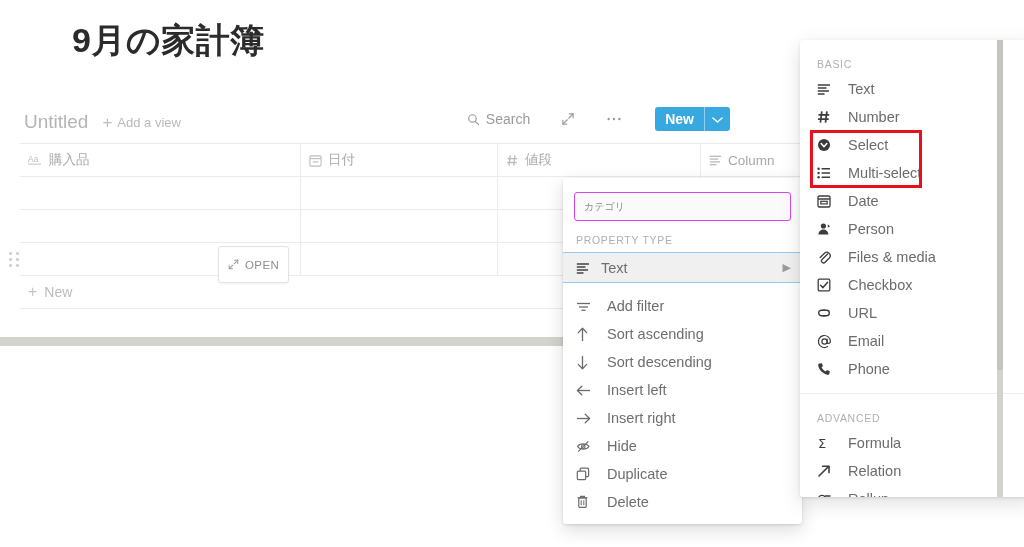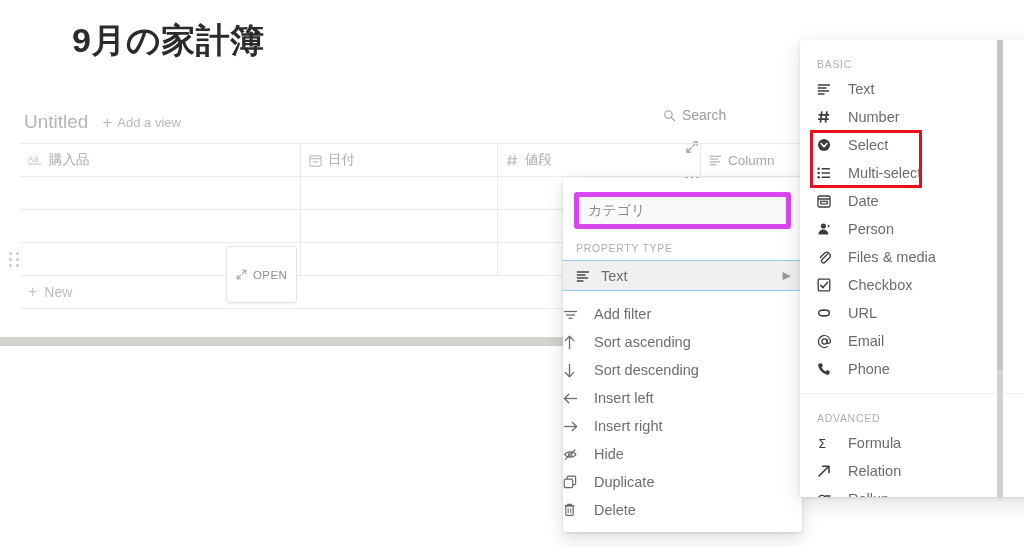--- a/index.html
+++ b/index.html
@@ -15,21 +15,21 @@
     font-size:34px;font-weight:bold;color:#2b2b2b;
     letter-spacing:.5px;line-height:1.2;margin-left:48px;
   }
   
   #view-bar{position:absolute;left:24px;top:108px;height:28px;display:flex;align-items:center;}
   #view-name{font-size:19px;color:#b5b5b5;font-weight:400;}
   #add-view{display:flex;align-items:center;margin-left:14px;color:#b9b9b9;font-size:13px;}
   #add-view .plus{font-size:17px;margin-right:5px;color:#bdbdbd;line-height:1;}
 
   
-  #toolbar-right{position:absolute;right:294px;top:107px;display:flex;align-items:center;gap:17px;flex-direction:column;}
+  #toolbar-right{position:absolute;right:294px;top:107px;display:flex;align-items:center;gap:17px;}
   .tb-item{display:flex;align-items:center;color:#9a9a9a;font-size:14px;margin-left:14px;}
   .tb-item svg{display:block;}
   #search-item span{margin-left:6px;}
   #new-btn{
     display:flex;align-items:stretch;margin-left:16px;height:24px;
     border-radius:3px;overflow:hidden;background:#37a9e0;
   }
   #new-btn .lbl{
     color:#fff;font-size:14px;font-weight:bold;padding:0 10px;
     display:flex;align-items:center;
@@ -51,53 +51,53 @@
   #new-row{display:flex;align-items:center;height:32px;border-bottom:1px solid #ebebeb;padding-left:8px;color:#bcbcbc;font-size:14px;}
   #new-row .plus{font-size:16px;margin-right:7px;color:#c6c6c6;line-height:1;}
   #count-bar{height:28px;display:flex;align-items:center;justify-content:center;padding-left:212px;}
   #count-bar .lbl{font-size:10.5px;letter-spacing:.6px;color:#a9a9a9;text-transform:uppercase;margin-right:5px;}
   #count-bar .val{font-size:15px;color:#8f8f8f;}
 
   #drag-handle{position:absolute;left:-11px;top:9px;display:grid;grid-template-columns:3px 3px;grid-gap:3px 4px;}
   #drag-handle i{width:3px;height:3px;background:#d2d2d2;display:block;border-radius:1px;}
 
   #open-btn{
-    position:absolute;left:206px;top:3px;height:23px;display:flex;align-items:center;
-    padding:16px 9px;border:1px solid #e4e4e4;border-radius:3px;background:#fff;
+    position:absolute;left:198px;top:3px;height:23px;display:flex;align-items:center;
+    padding:6px 9px;border:1px solid #e4e4e4;border-radius:3px;background:#fff;
     box-shadow:0 1px 2px rgba(0,0,0,.06);color:#8e8e8e;font-size:11.5px;letter-spacing:.4px;
   }
   #open-btn .ic{margin-right:6px;color:#9a9a9a;display:flex;}
 
   
   #gray-band{position:absolute;left:0;top:337px;width:1024px;height:9px;background:#d4d2cd;}
 
   
   #ctx-menu{
     position:absolute;left:563px;top:178px;width:239px;
     background:#fff;border-radius:3px;
     box-shadow:0 1px 3px rgba(0,0,0,.12),0 6px 18px rgba(0,0,0,.14);
     padding-bottom:8px;
   }
   #name-input{
-    margin:14px 11px 0 11px;height:27px;border:5px solid #d946ef;border-radius:3px;
+    margin:14px 11px 0 11px;height:27px;border:1px solid #d946ef;border-radius:3px;
     background:#fafafa;display:flex;align-items:center;padding-left:9px;
-    color:#8b8b8b;font-size:14px;
+    color:#8b8b8b;font-size:10px;
   }
   .section-label{
     padding:13px 0 6px 13px;font-size:10.5px;letter-spacing:.7px;color:#b0b0b0;text-transform:uppercase;
   }
   #type-row{
     display:flex;align-items:center;height:29px;
     background:#f0f0f0;border-top:1px solid #8ecdf0;border-bottom:1px solid #8ecdf0;
     padding:0 11px 0 13px;color:#6d6d6d;font-size:14.5px;
   }
   #type-row .ic{margin-right:11px;display:flex;color:#4e4e4e;}
   #type-row .arrow{margin-left:auto;color:#9a9a9a;font-size:11px;}
   #ctx-menu .gap{height:9px;}
-  .mi{display:flex;align-items:center;height:28px;color:#6e6e6e;font-size:14.5px;}
+  .mi{display:flex;align-items:center;height:28px;padding-left:13px;color:#6e6e6e;font-size:14.5px;}
   .mi .ic{width:22px;display:flex;align-items:center;justify-content:flex-start;margin-right:9px;color:#6b6b6b;}
 
   
   #type-panel{
     position:absolute;left:800px;top:40px;width:236px;height:457px;
     background:#fff;border-radius:3px;overflow:hidden;
     box-shadow:0 1px 3px rgba(0,0,0,.10),0 6px 20px rgba(0,0,0,.13);
   }
   #type-panel .section-label{padding:18px 0 5px 17px;}
   #type-panel .divider{height:1px;background:#ededed;margin:10px 0 0 0;}

